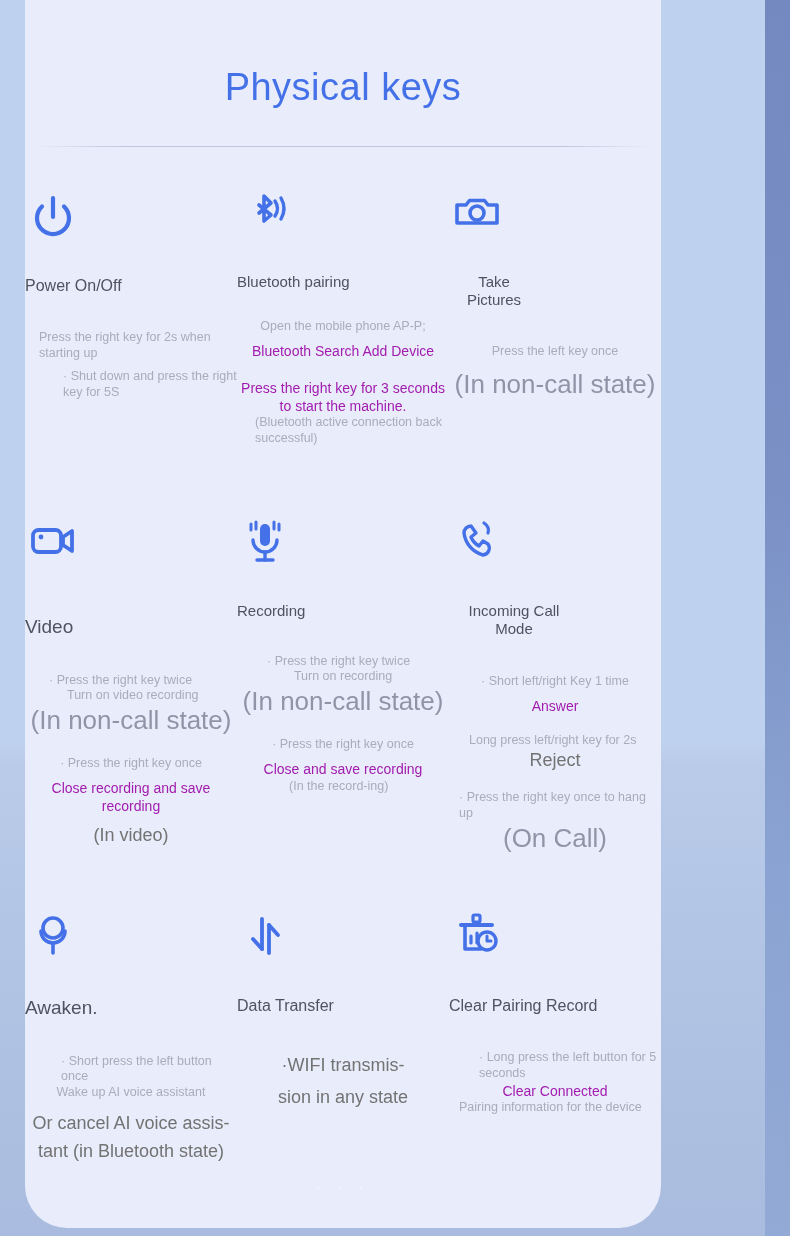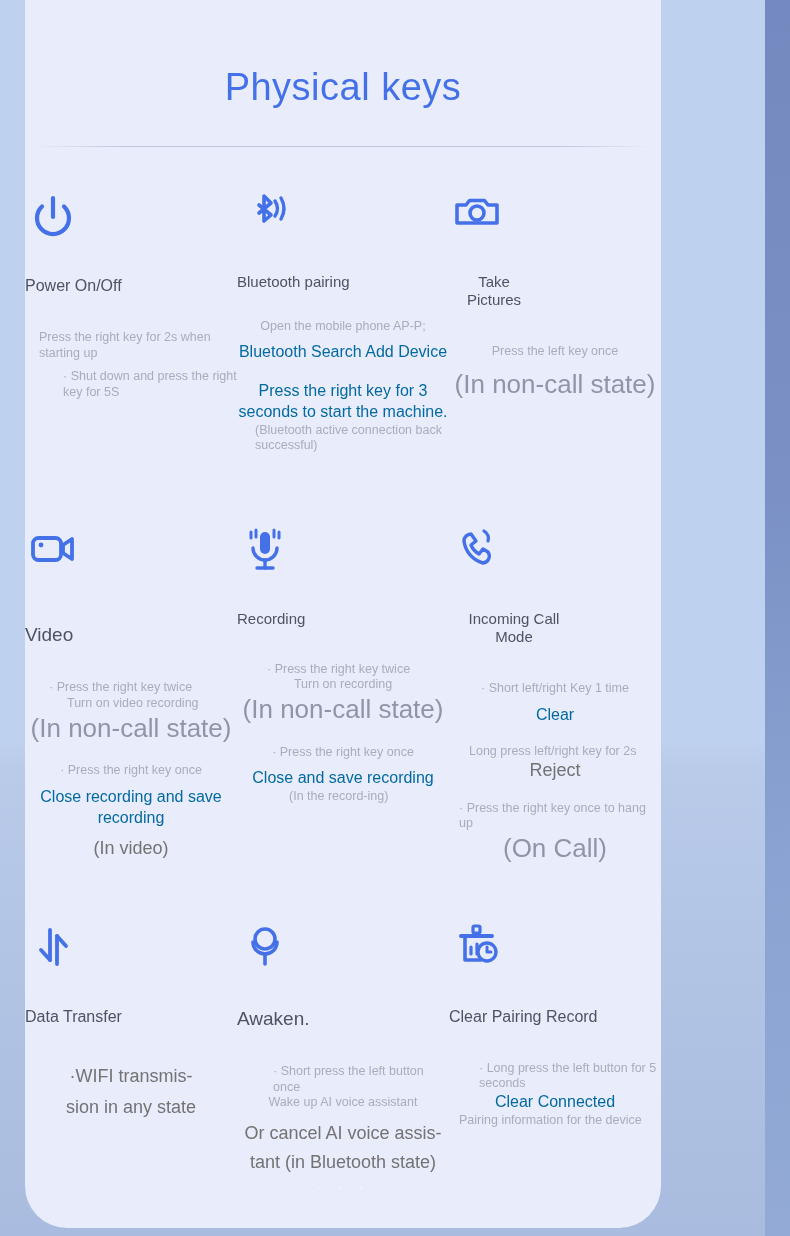--- a/index.html
+++ b/index.html
@@ -72,21 +72,21 @@
     line-height: 1.18;
     font-weight: 400;
   }
   .cell-body {
     text-align: center;
     color: #9aa0b0;
     width: 100%;
   }
   .cell-body p { margin: 0; }
   .l-sm  { font-size: 12.5px; color: #a7adbc; line-height: 1.25; }
-  .l-md  { font-size: 16px;  color: #0369a1; line-height: 1.3; }
+  .l-md  { font-size: 14px;  color: #a21caf; line-height: 1.3; }
   .l-lg  { font-size: 18px;  color: #737373; line-height: 1.3; }
   .l-xl  { font-size: 26px;  color: #8f95a7; line-height: 1.3; }
   .gap-sm { height: 8px; }
   .gap-md { height: 18px; }
   .t-24 { font-size: 19px; }
   .t-20 { font-size: 16px; }
   .t-17 { font-size: 15px; }
   .left-pad { text-align: left; padding-left: 14px; }
   svg { display:block; }
   #dots-decor {
@@ -215,64 +215,64 @@
       <div class="icon-wrap">
         <svg width="56" height="56" viewBox="0 0 56 56">
           <path d="M22 10 a7 7 0 0 0 -7 7 a26 26 0 0 0 19 22 a7 7 0 0 0 5 -11 l-5 -3 l-4 5 a18 18 0 0 1 -8 -9 l5 -4 z" fill="none" stroke="#4471e8" stroke-width="3.4" stroke-linejoin="round" stroke-linecap="round"></path>
           <path d="M35 7 q6 4 4 10" fill="none" stroke="#4471e8" stroke-width="3.2" stroke-linecap="round"></path>
         </svg>
       </div>
       <div class="cell-title t-17" style="margin-top:22px; max-width:130px;">Incoming Call Mode</div>
       <div class="cell-body" style="margin-top:36px;">
         <p class="l-sm">· Short left/right Key 1 time</p>
         <div class="gap-sm"></div>
-        <p class="l-md">Clear</p>
+        <p class="l-md">Answer</p>
         <div class="gap-md"></div>
         <p class="l-sm left-pad" style="padding-left:20px;">Long press left/right key for 2s</p>
         <p class="l-lg">Reject</p>
         <div class="gap-md"></div>
         <p class="l-sm left-pad" style="padding-left:10px;">· Press the right key once to hang up</p>
         <p class="l-xl">(On Call)</p>
       </div>
     </div>
   </div>
 
   <div class="grid" style="margin-top:46px;">
+
+    <div class="cell">
+      <div class="icon-wrap">
+        <svg width="56" height="56" viewBox="0 0 56 56">
+          <circle cx="28" cy="19" r="10" fill="none" stroke="#4471e8" stroke-width="3.6"></circle>
+          <path d="M16 22 a12 12 0 0 0 24 0" fill="none" stroke="#4471e8" stroke-width="3.6" stroke-linecap="round"></path>
+          <line x1="28" y1="34" x2="28" y2="44" stroke="#4471e8" stroke-width="3.6" stroke-linecap="round"></line>
+        </svg>
+      </div>
+      <div class="cell-title t-24" style="margin-top:24px;">Awaken.</div>
+      <div class="cell-body" style="margin-top:34px;">
+        <p class="l-sm left-pad" style="padding-left:36px;">· Short press the left button once</p>
+        <p class="l-sm">Wake up AI voice assistant</p>
+        <div class="gap-sm"></div>
+        <p class="l-lg" style="line-height:1.6;">Or cancel AI voice assis-tant (in Bluetooth state)</p>
+      </div>
+    </div>
 
     <div class="cell">
       <div class="icon-wrap">
         <svg width="56" height="56" viewBox="0 0 56 56">
           <line x1="25" y1="10" x2="25" y2="40" stroke="#4471e8" stroke-width="3.8" stroke-linecap="round"></line>
           <path d="M16 30 L25 40" fill="none" stroke="#4471e8" stroke-width="3.8" stroke-linecap="round"></path>
           <line x1="32" y1="16" x2="32" y2="44" stroke="#4471e8" stroke-width="3.8" stroke-linecap="round"></line>
           <path d="M32 16 L41 26" fill="none" stroke="#4471e8" stroke-width="3.8" stroke-linecap="round"></path>
         </svg>
       </div>
       <div class="cell-title t-20" style="margin-top:24px;">Data Transfer</div>
       <div class="cell-body" style="margin-top:38px;">
         <p class="l-lg">·WIFI transmis-</p>
         <div class="gap-sm"></div>
         <p class="l-lg">sion in any state</p>
-      </div>
-    </div>
-
-    <div class="cell">
-      <div class="icon-wrap">
-        <svg width="56" height="56" viewBox="0 0 56 56">
-          <circle cx="28" cy="19" r="10" fill="none" stroke="#4471e8" stroke-width="3.6"></circle>
-          <path d="M16 22 a12 12 0 0 0 24 0" fill="none" stroke="#4471e8" stroke-width="3.6" stroke-linecap="round"></path>
-          <line x1="28" y1="34" x2="28" y2="44" stroke="#4471e8" stroke-width="3.6" stroke-linecap="round"></line>
-        </svg>
-      </div>
-      <div class="cell-title t-24" style="margin-top:24px;">Awaken.</div>
-      <div class="cell-body" style="margin-top:34px;">
-        <p class="l-sm left-pad" style="padding-left:36px;">· Short press the left button once</p>
-        <p class="l-sm">Wake up AI voice assistant</p>
-        <div class="gap-sm"></div>
-        <p class="l-lg" style="line-height:1.6;">Or cancel AI voice assis-tant (in Bluetooth state)</p>
       </div>
     </div>
 
     <div class="cell">
       <div class="icon-wrap">
         <svg width="56" height="56" viewBox="0 0 56 56">
           <rect x="24" y="6" width="7" height="7" rx="1.5" fill="none" stroke="#4471e8" stroke-width="3.2"></rect>
           <line x1="12" y1="16" x2="43" y2="16" stroke="#4471e8" stroke-width="4" stroke-linecap="round"></line>
           <path d="M16 18 v22 h16" fill="none" stroke="#4471e8" stroke-width="3.6" stroke-linecap="round" stroke-linejoin="round"></path>
           <line x1="22" y1="27" x2="22" y2="34" stroke="#4471e8" stroke-width="3.2" stroke-linecap="round"></line>

